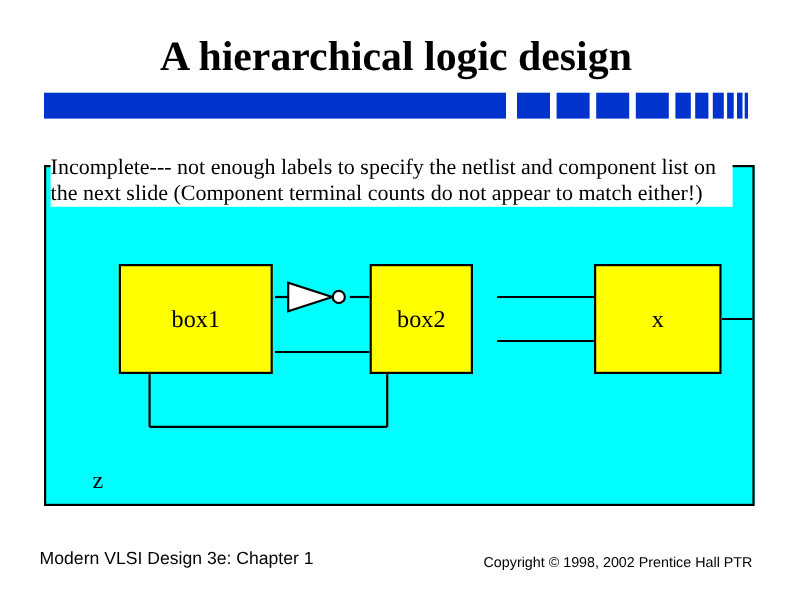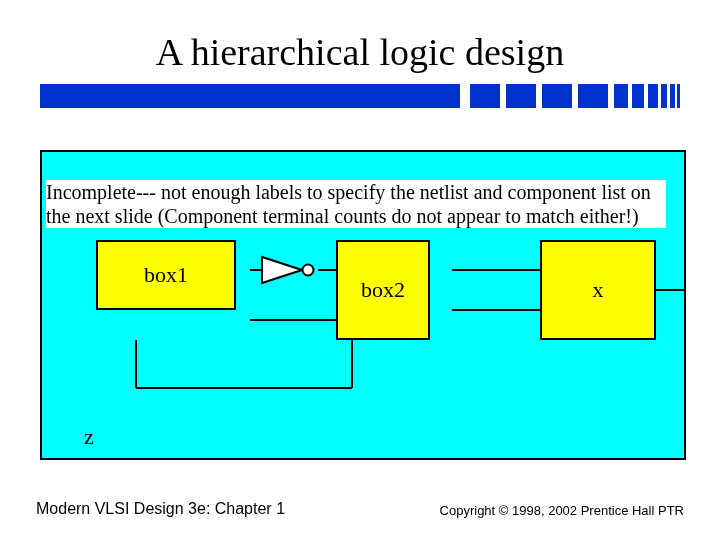--- a/index.html
+++ b/index.html
@@ -11,42 +11,41 @@
     position: relative;
     overflow: hidden;
   }
   .title {
     position: absolute;
     top: 30px;
     left: 0;
     width: 720px;
     text-align: center;
     font-size: 38px;
-    font-weight: normal;
+    font-weight: bold;
     color: #000;
   }
   .divider {
     position: absolute;
     top: 84px;
     left: 40px;
     width: 640px;
     height: 24px;
   }
   .divider svg { width: 100%; height: 100%; display: block; }
 
   .caption {
     position: absolute;
     top: 140px;
     left: 46px;
     width: 620px;
     font-size: 20px;
     line-height: 1.2;
     background: #ffffff;
     z-index: 5;
-    margin-top: 40px;
   }
 
   .diagram-outer {
     position: absolute;
     top: 150px;
     left: 40px;
     width: 646px;
     height: 310px;
     background: #00ffff;
     border: 2px solid #000;
@@ -56,21 +55,21 @@
   .box {
     position: absolute;
     background: #ffff00;
     border: 2px solid #000;
     display: flex;
     align-items: center;
     justify-content: center;
     font-size: 22px;
     z-index: 3;
   }
-  .box1 { top: 240px; left: 96px; width: 140px; height: 70px; }
+  .box1 { top: 240px; left: 108px; width: 140px; height: 100px; }
   .box2 { top: 240px; left: 336px; width: 94px; height: 100px; }
   .box3 { top: 240px; left: 540px; width: 116px; height: 100px; }
 
   .wires {
     position: absolute;
     top: 150px;
     left: 40px;
     width: 646px;
     height: 310px;
     z-index: 2;

